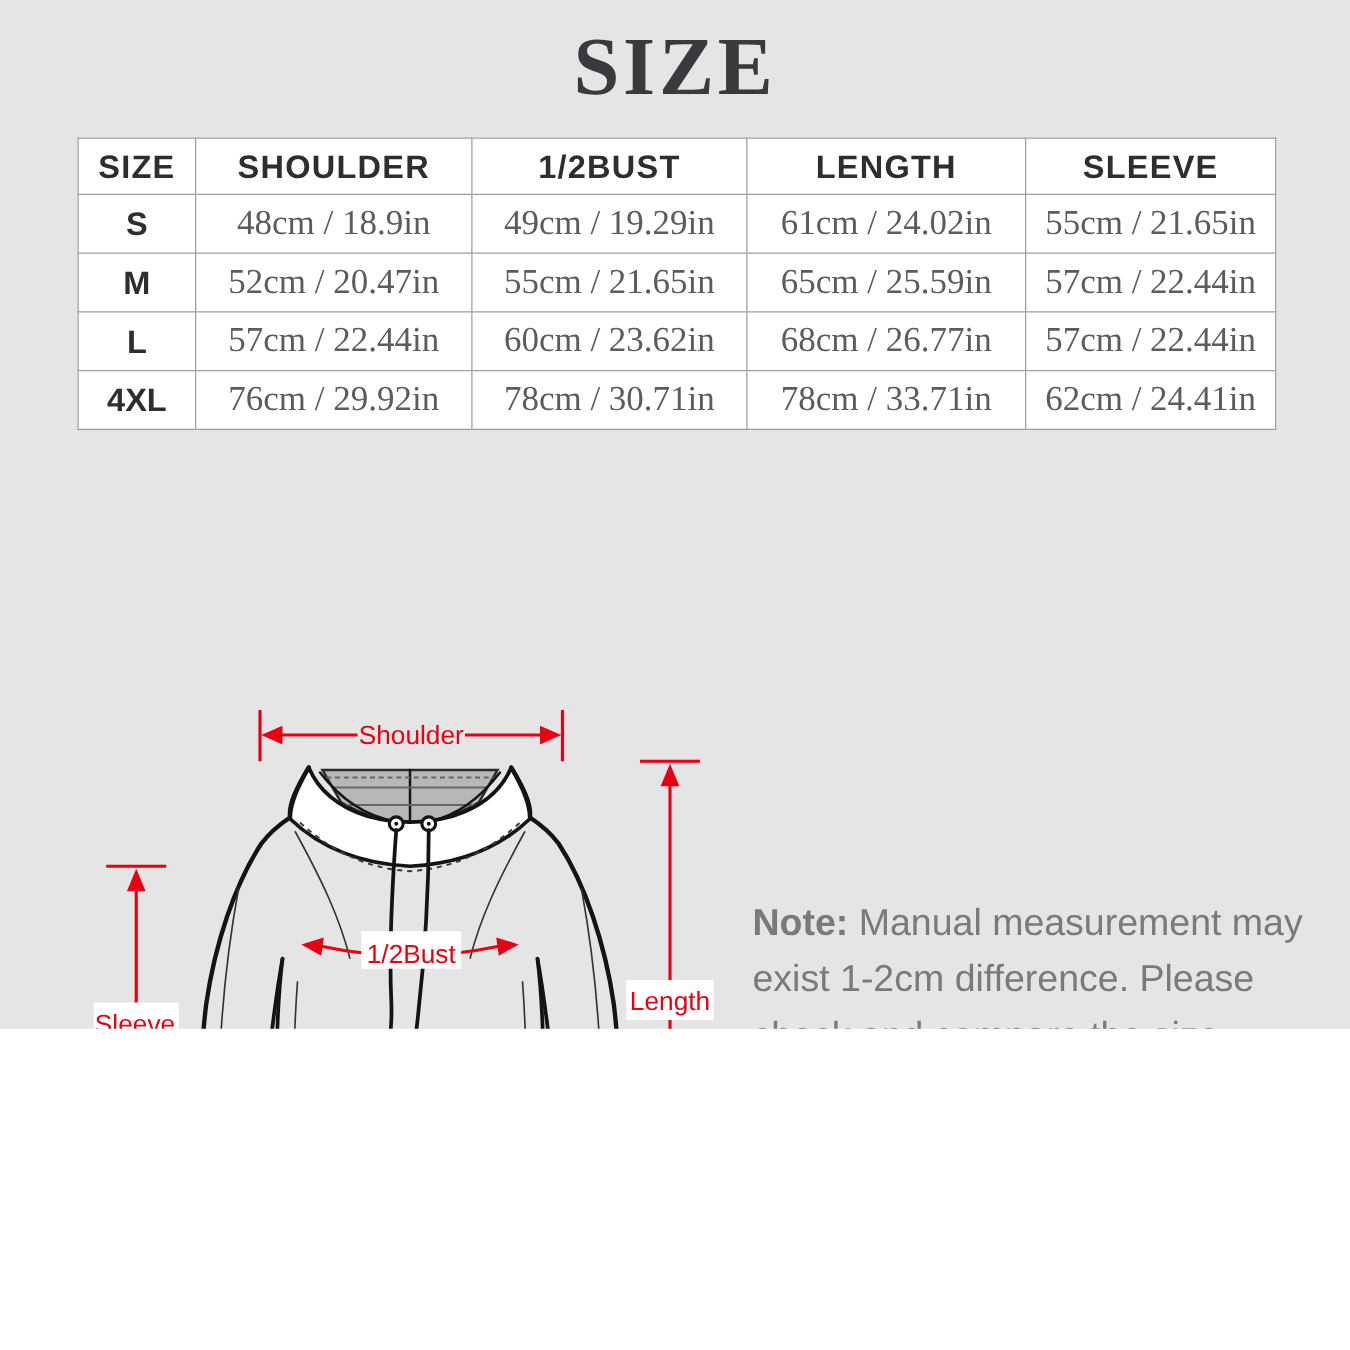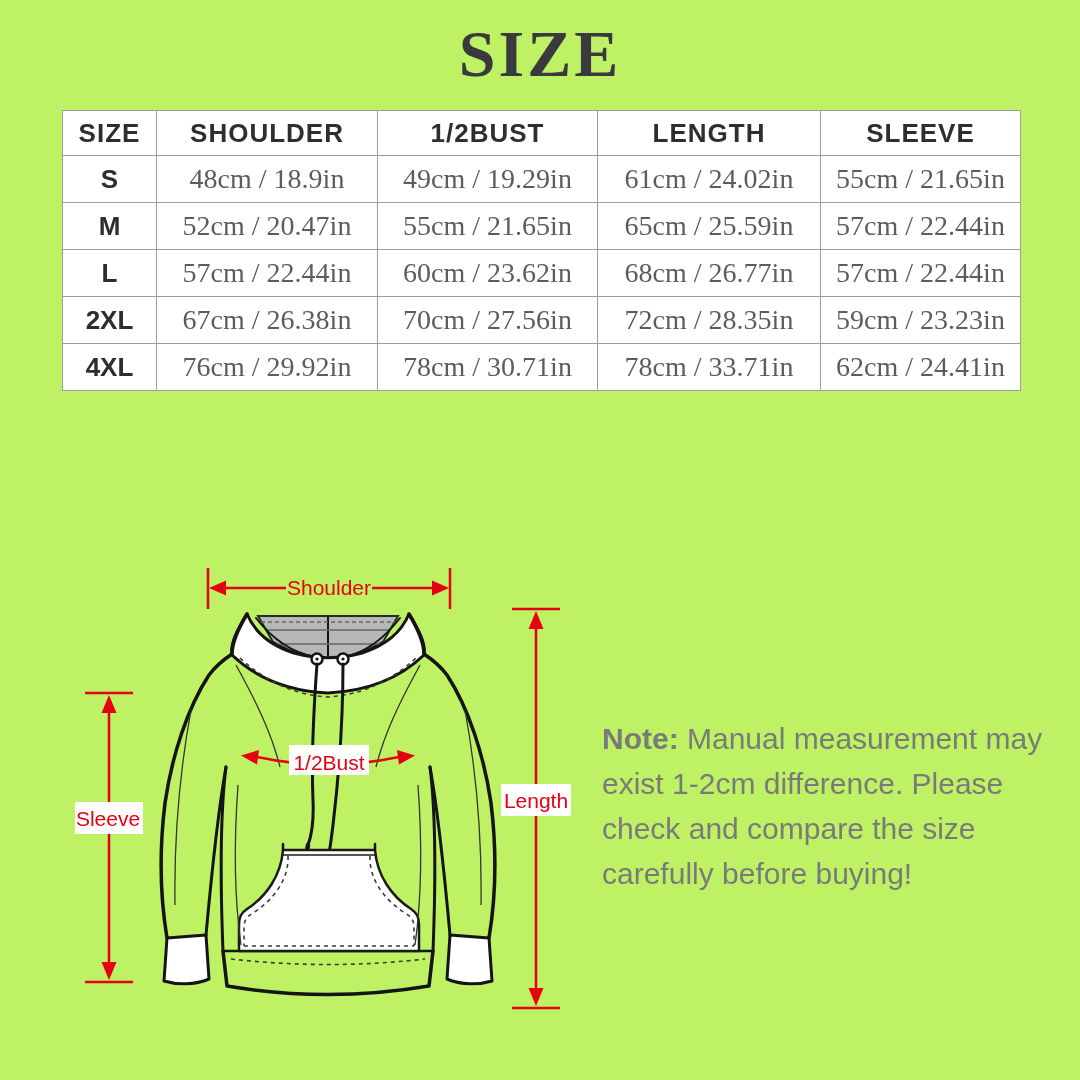--- a/index.html
+++ b/index.html
@@ -1,18 +1,18 @@
 <!DOCTYPE html>
 <html style="--red: #e60012; --table-text: #5c5c5c; --head-text: #2e2e2e; --note-text: #7a7a7a;"><head>
 <meta charset="utf-8">
 <style>
   :root{ --red:#e60012; --table-text:#5c5c5c; --head-text:#2e2e2e; --note-text:#7a7a7a; }
   html,body{margin:0;padding:0;background:#fff;}
   body{width:1080px;height:1080px;font-family:"Liberation Sans",sans-serif;}
-  .canvas{position:relative;width:1080px;height:1080px;background:#bef264;overflow:hidden;}
+  .canvas{position:relative;width:1080px;height:823px;background:#e5e5e5;overflow:hidden;}
 
   .title{position:absolute;top:16px;left:0;width:100%;text-align:center;
     font-family:"Liberation Serif",serif;font-weight:700;font-size:66px;
     letter-spacing:3px;color:#3a3a3e;}
 
   table.size-table{position:absolute;left:62px;top:110px;width:958px;
     border-collapse:collapse;table-layout:fixed;background:#fff;}
   .size-table th,.size-table td{border:1px solid #9e9e9e;text-align:center;vertical-align:middle;
     padding:0;overflow:hidden;white-space:nowrap;}
   .size-table thead th{height:44px;font-size:26px;font-weight:700;color:var(--head-text);letter-spacing:1px;}
@@ -71,27 +71,20 @@
           <td>55cm / 21.65in</td>
           <td>65cm / 25.59in</td>
           <td>57cm / 22.44in</td>
         </tr>
         <tr>
           <th>L</th>
           <td>57cm / 22.44in</td>
           <td>60cm / 23.62in</td>
           <td>68cm / 26.77in</td>
           <td>57cm / 22.44in</td>
-        </tr>
-        <tr>
-          <th>2XL</th>
-          <td>67cm / 26.38in</td>
-          <td>70cm / 27.56in</td>
-          <td>72cm / 28.35in</td>
-          <td>59cm / 23.23in</td>
         </tr>
         <tr>
           <th>4XL</th>
           <td>76cm / 29.92in</td>
           <td>78cm / 30.71in</td>
           <td>78cm / 33.71in</td>
           <td>62cm / 24.41in</td>
         </tr>
       </tbody>
   </table>

